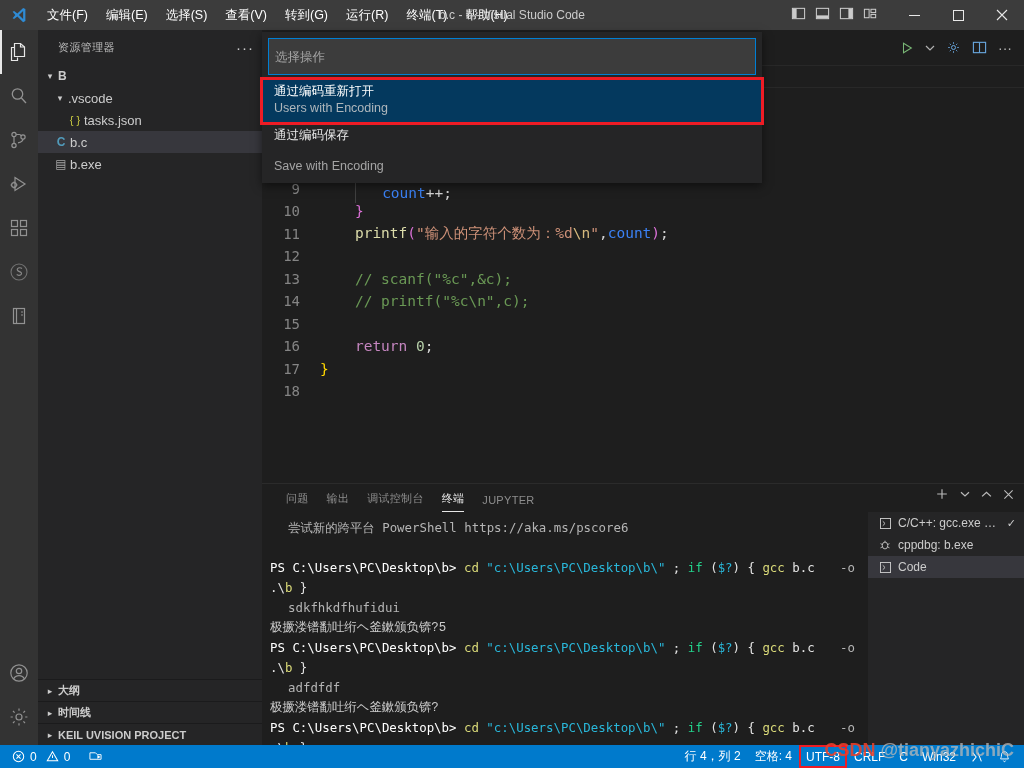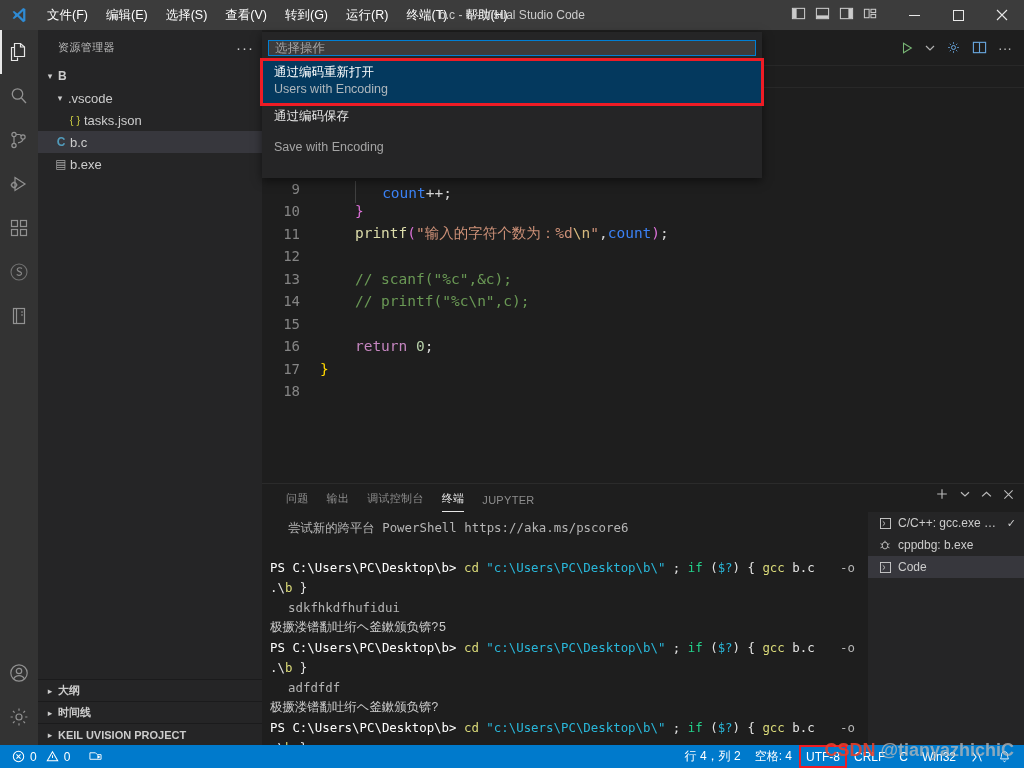--- a/index.html
+++ b/index.html
@@ -174,26 +174,26 @@
   .sb-item { padding: 0 7px; height: 23px; display: flex; align-items: center; gap: 4px; white-space: nowrap; }
   .sb-item.boxed { outline: 2px solid #ee1c25; outline-offset: -2px; position: relative; }
 
   
   .quickpick {
     position: absolute; top: 32px; left: 262px; width: 500px; z-index: 40;
     background: #252526; box-shadow: 0 3px 9px rgba(0,0,0,.5);
   }
   .qp-input-wrap { padding: 6px 6px 4px 6px; background: #252526; }
   .qp-input {
-    width: 100%; height: 16px; background: #3c3c3c; border: 1px solid #007fd4;
+    width: 100%; height: 37px; background: #3c3c3c; border: 1px solid #007fd4;
     color: #cccccc; font-size: 12.5px; padding: 0 6px;
     font-family: "Liberation Sans", sans-serif; outline: none;
   }
   .qp-input::placeholder { color: #a6a6a6; }
-  .qp-list { background: #252526; padding-bottom: 16px; }
+  .qp-list { background: #252526; padding-bottom: 2px; }
   .qp-item { padding: 4px 12px 6px 12px; cursor: pointer; }
   .qp-item.selected { background: #04395e; }
   .qp-item.highlighted { outline: 3px solid #ee1c25; outline-offset: -1px; }
   .qp-title { font-size: 12.5px; color: #ffffff; line-height: 17px; }
   .qp-sub { font-size: 12.5px; color: #cccccc; line-height: 17px; opacity: .85; }
   .qp-item:not(.selected) .qp-title { color: #e8e8e8; }
   .qp-item:not(.selected) .qp-sub { color: #bbbbbb; margin-top: 14px; }
 
   
   .watermark {

